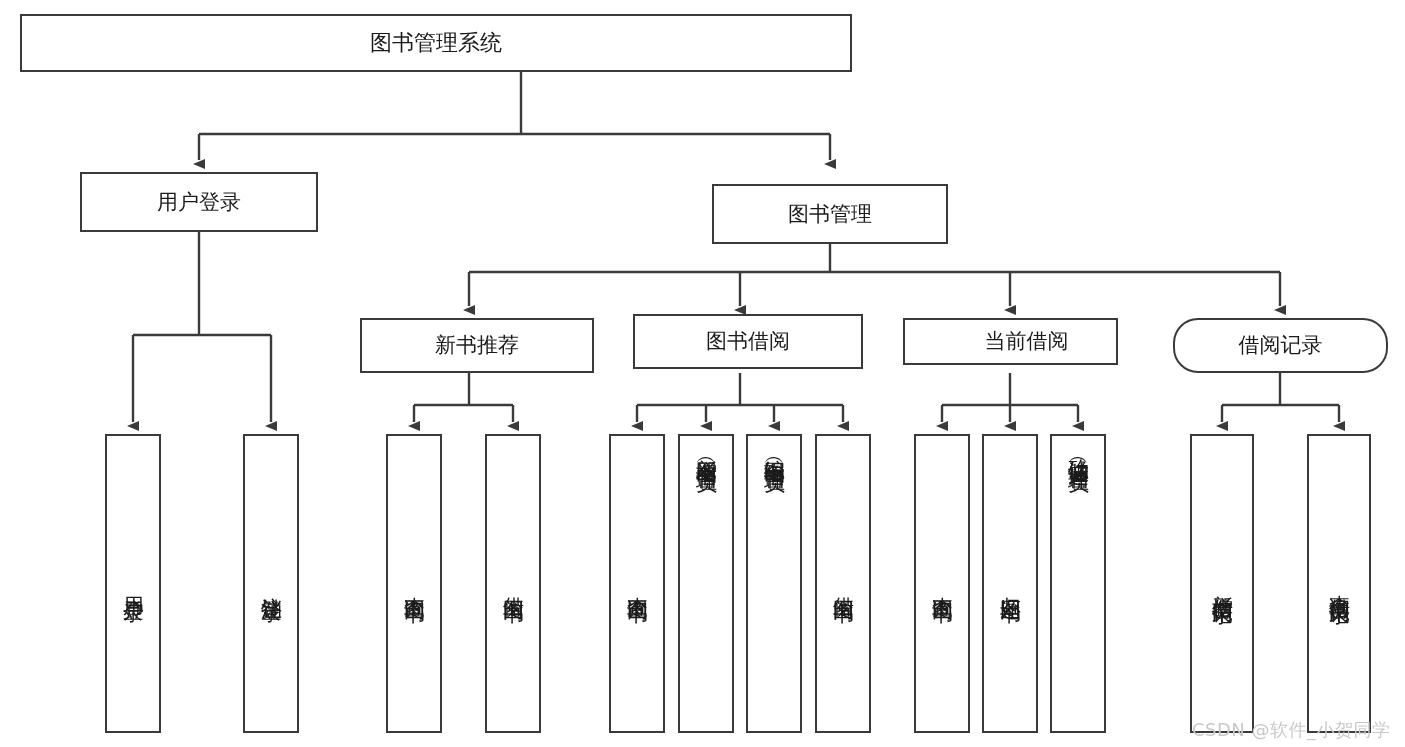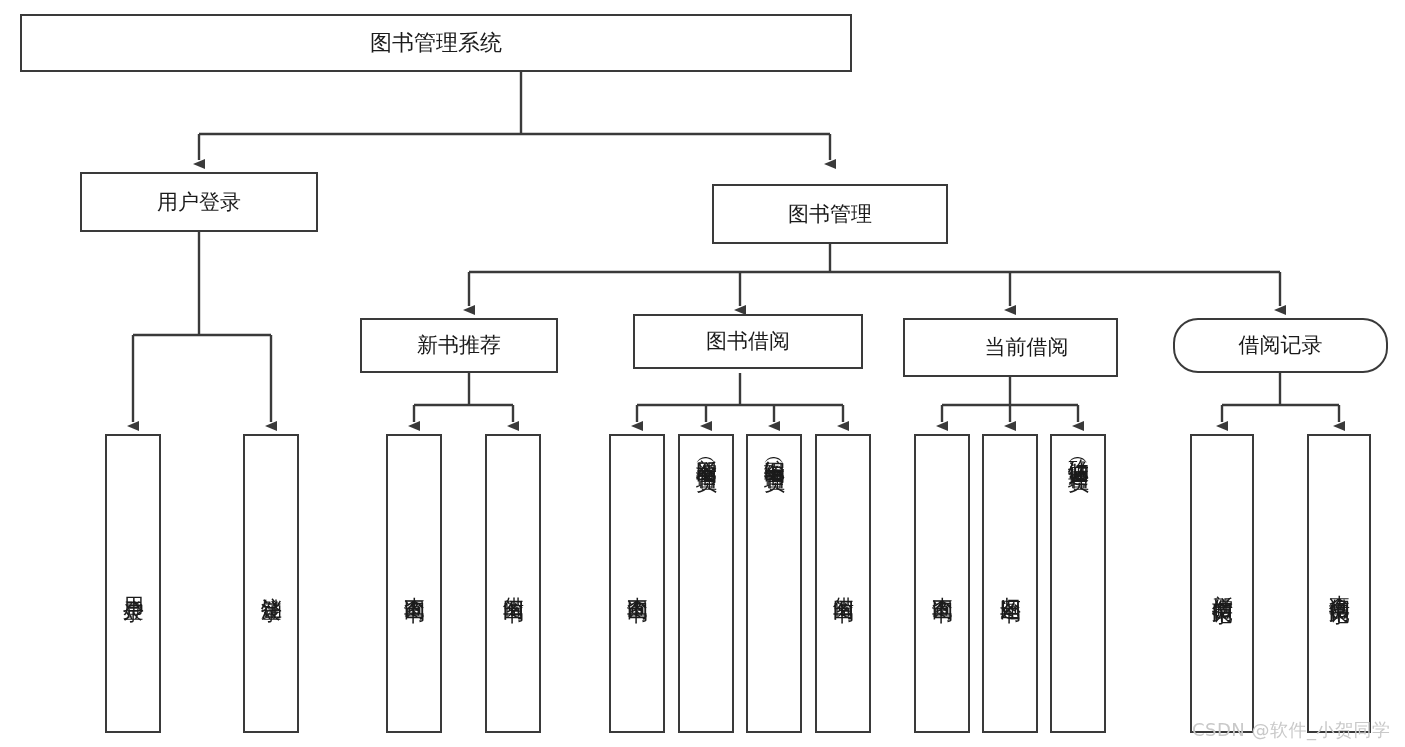--- a/index.html
+++ b/index.html
@@ -134,27 +134,27 @@
     <span class="label">图书管理系统</span>
   </div>
 
   <div class="node horiz" style="left:80px; top:172px; width:238px; height:60px;">
     <span class="label">用户登录</span>
   </div>
   <div class="node horiz" style="left:712px; top:184px; width:236px; height:60px;">
     <span class="label">图书管理</span>
   </div>
 
-  <div class="node horiz" style="left:360px; top:318px; width:198px; height:55px;">
+  <div class="node horiz" style="left:360px; top:318px; width:234px; height:55px;">
     <span class="label">新书推荐</span>
   </div>
   <div class="node horiz" style="left:633px; top:314px; width:230px; height:55px;">
     <span class="label">图书借阅</span>
   </div>
-  <div class="node horiz" style="left:903px; top:318px; width:215px; height:59px;padding-left:32px;">
+  <div class="node horiz" style="left:903px; top:318px; width:215px; height:47px;padding-left:32px;">
     <span class="label">当前借阅</span>
   </div>
   <div class="node horiz" style="left:1173px; top:318px; width:215px; height:55px;border-radius:25px;">
     <span class="label">借阅记录</span>
   </div>
 
   <div class="node vert centered" style="left:105px; top:434px; width:56px; height:299px;">
     <span class="label">用户登录</span>
   </div>
   <div class="node vert centered" style="left:243px; top:434px; width:56px; height:299px;">

